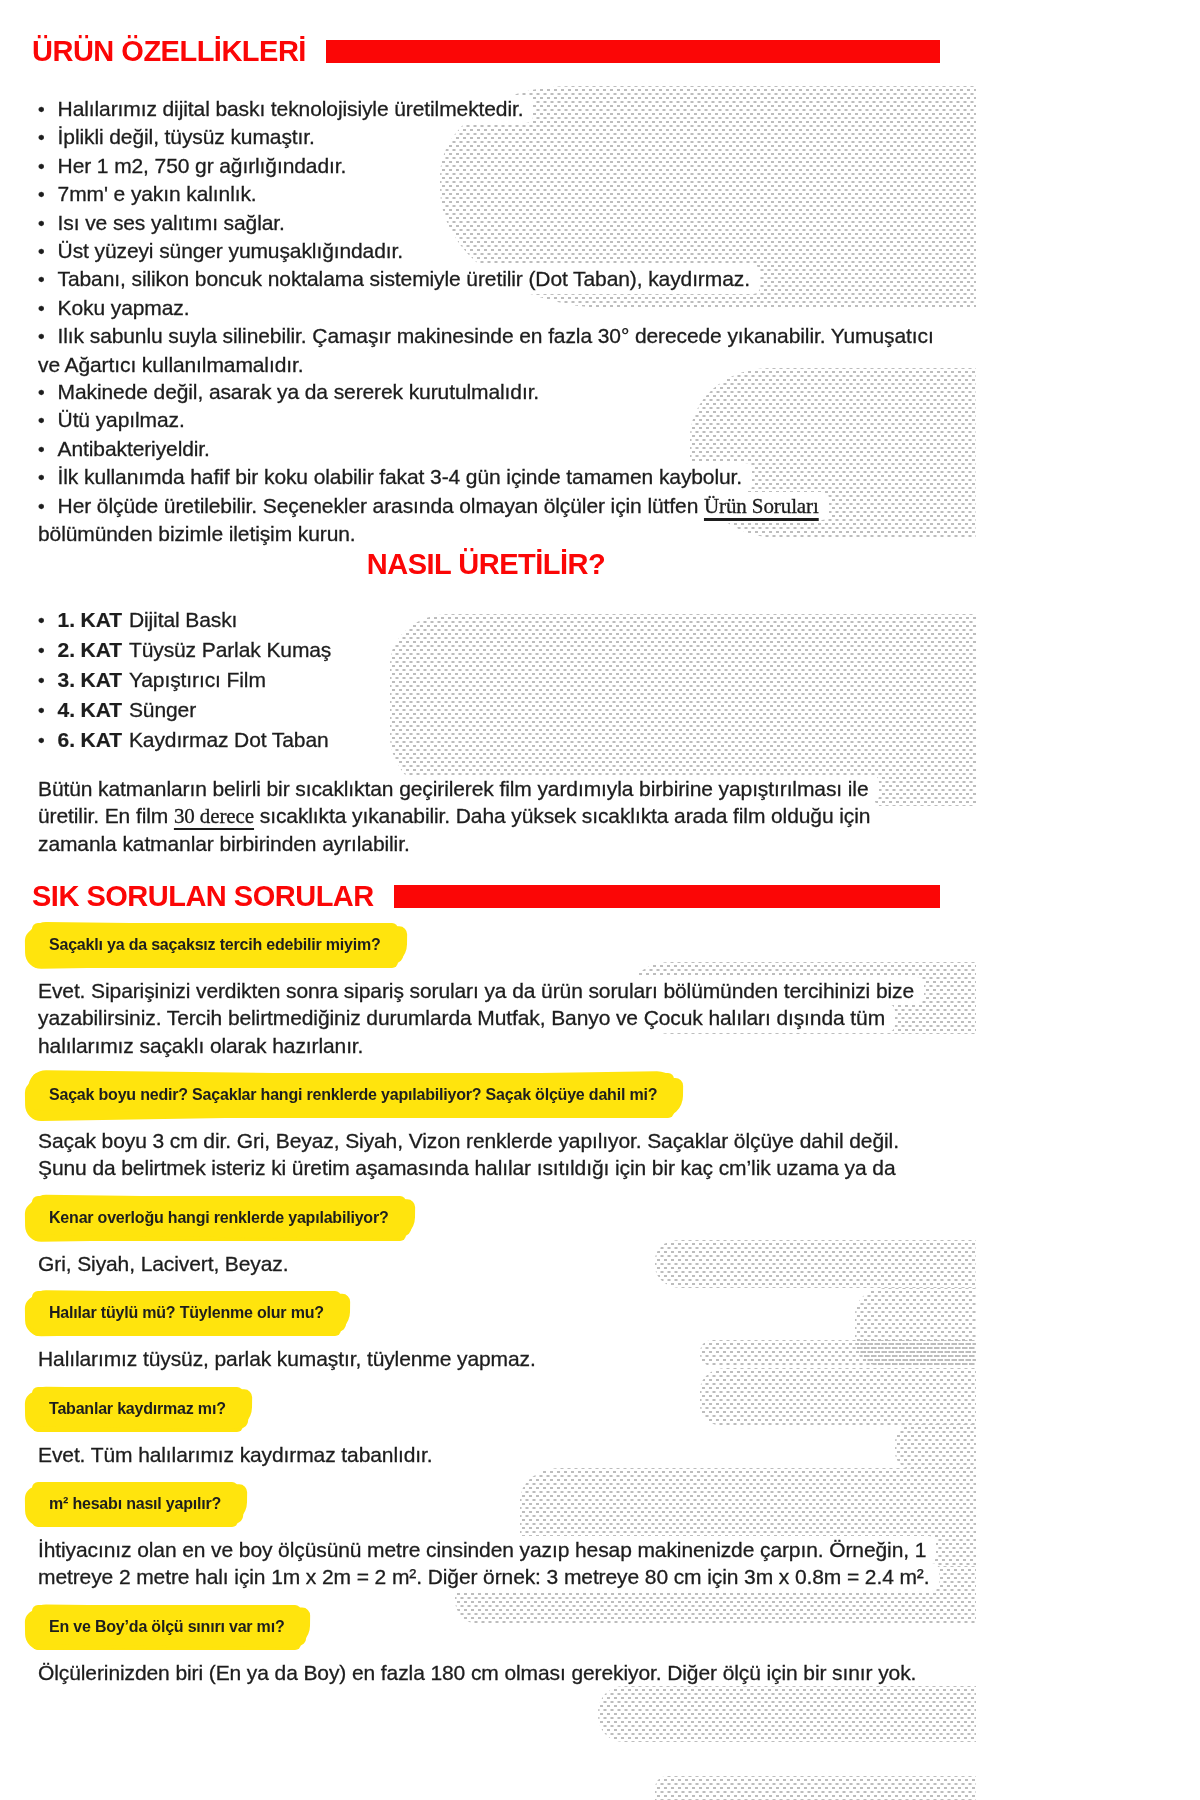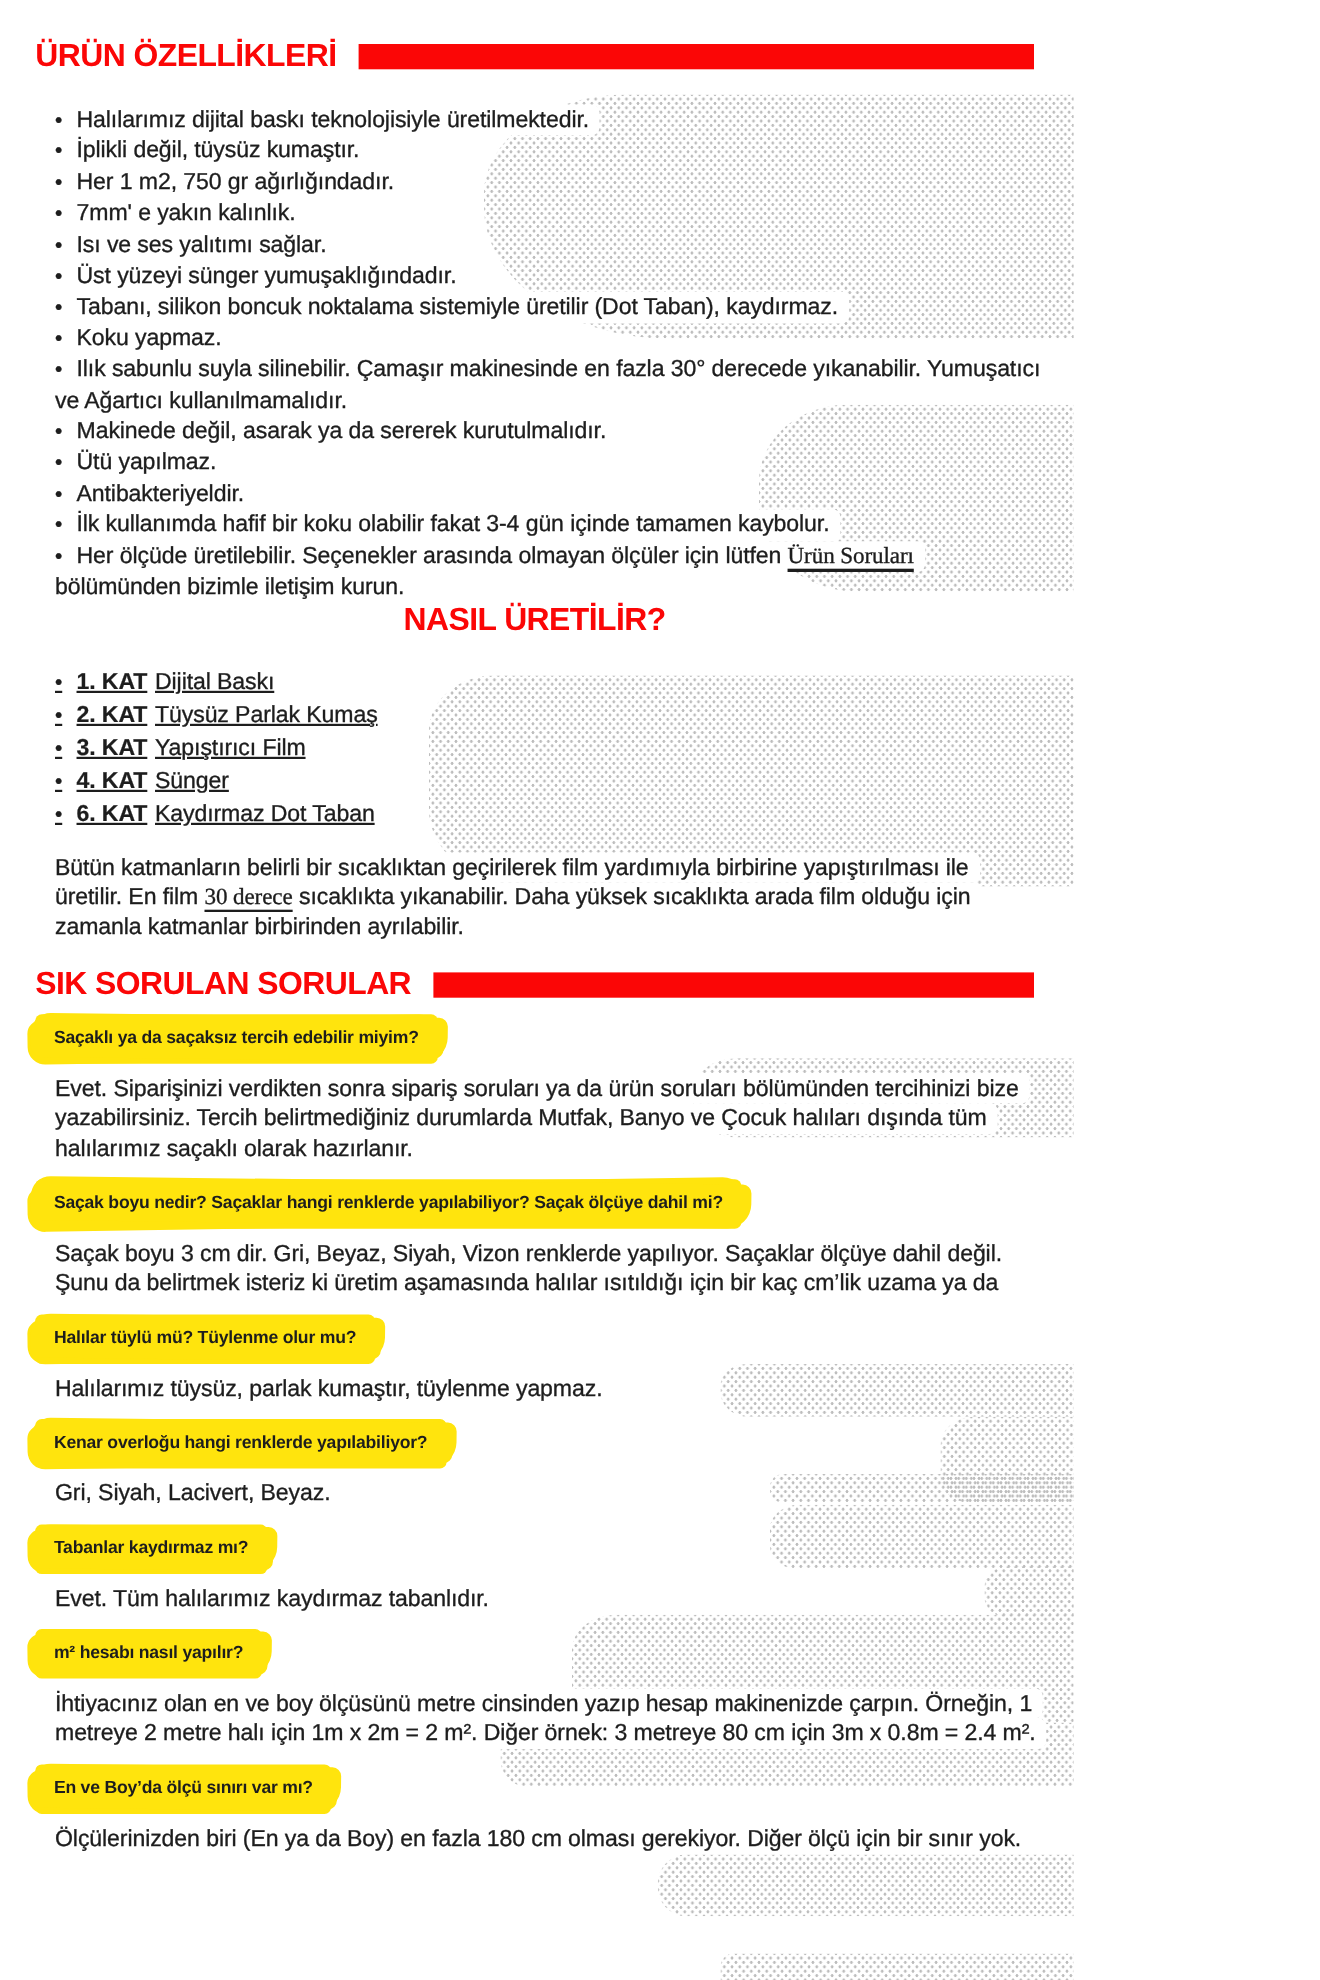--- a/index.html
+++ b/index.html
@@ -33,35 +33,35 @@
   .sec h2{
     color:var(--red);
     font-size:29px;font-weight:bold;letter-spacing:-0.5px;
     white-space:nowrap;
   }
   .sec .bar{flex:1;height:23px;background:var(--red);}
   .sec1{margin-top:33px;}
   .sec2{flex-direction:column;}
   .sec3{margin-top:21px;}
 
-  .line{white-space:nowrap;margin-left:12px;}
+  .line{white-space:nowrap;}
   .paint{
     display:inline-block;
     background:#fff;
     border-radius:7px;
     padding:0 10px 0 6px;
     font-size:21px;line-height:27.4px;
     letter-spacing:-0.1px;
     -webkit-text-stroke:0.3px;
   }
   .bdot::before{content:"•";margin-right:13px;font-size:19px;}
   ul{list-style:none;}
   .features{margin-top:26px;}
   .layers{margin-top:21px;}
-  .layers .paint{line-height:29px;text-decoration:underline;}
+  .layers .paint{line-height:29px;}
   .layers b{margin-right:7px;-webkit-text-stroke:0.2px;}
   .ulink{
     text-decoration:underline;
     text-decoration-thickness:2.5px;
     text-underline-offset:5px;
     font-family:Liberation Serif, serif;
   }
   .para{margin-top:20px;}
 
   
@@ -219,30 +219,30 @@
 
     <div class="faq-item">
       <div class="hl-line"><span class="hl"><span class="t">Saçak boyu nedir? Saçaklar hangi renklerde yapılabiliyor? Saçak ölçüye dahil mi?</span></span></div>
       <div class="ans">
         <div class="line"><span class="paint">Saçak boyu 3 cm dir. Gri, Beyaz, Siyah, Vizon renklerde yapılıyor. Saçaklar ölçüye dahil değil.</span></div>
         <div class="line"><span class="paint">Şunu da belirtmek isteriz ki üretim aşamasında halılar ısıtıldığı için bir kaç cm’lik uzama ya da</span></div>
       </div>
     </div>
 
     <div class="faq-item">
+      <div class="hl-line"><span class="hl"><span class="t">Kenar overloğu hangi renklerde yapılabiliyor?</span></span></div>
+      <div class="ans">
+        <div class="line"><span class="paint">Gri, Siyah, Lacivert, Beyaz.</span></div>
+      </div>
+    </div>
+
+    <div class="faq-item">
       <div class="hl-line"><span class="hl"><span class="t">Halılar tüylü mü? Tüylenme olur mu?</span></span></div>
       <div class="ans">
         <div class="line"><span class="paint">Halılarımız tüysüz, parlak kumaştır, tüylenme yapmaz.</span></div>
-      </div>
-    </div>
-
-    <div class="faq-item">
-      <div class="hl-line"><span class="hl"><span class="t">Kenar overloğu hangi renklerde yapılabiliyor?</span></span></div>
-      <div class="ans">
-        <div class="line"><span class="paint">Gri, Siyah, Lacivert, Beyaz.</span></div>
       </div>
     </div>
 
     <div class="faq-item">
       <div class="hl-line"><span class="hl"><span class="t">Tabanlar kaydırmaz mı?</span></span></div>
       <div class="ans">
         <div class="line"><span class="paint">Evet. Tüm halılarımız kaydırmaz tabanlıdır.</span></div>
       </div>
     </div>
 

